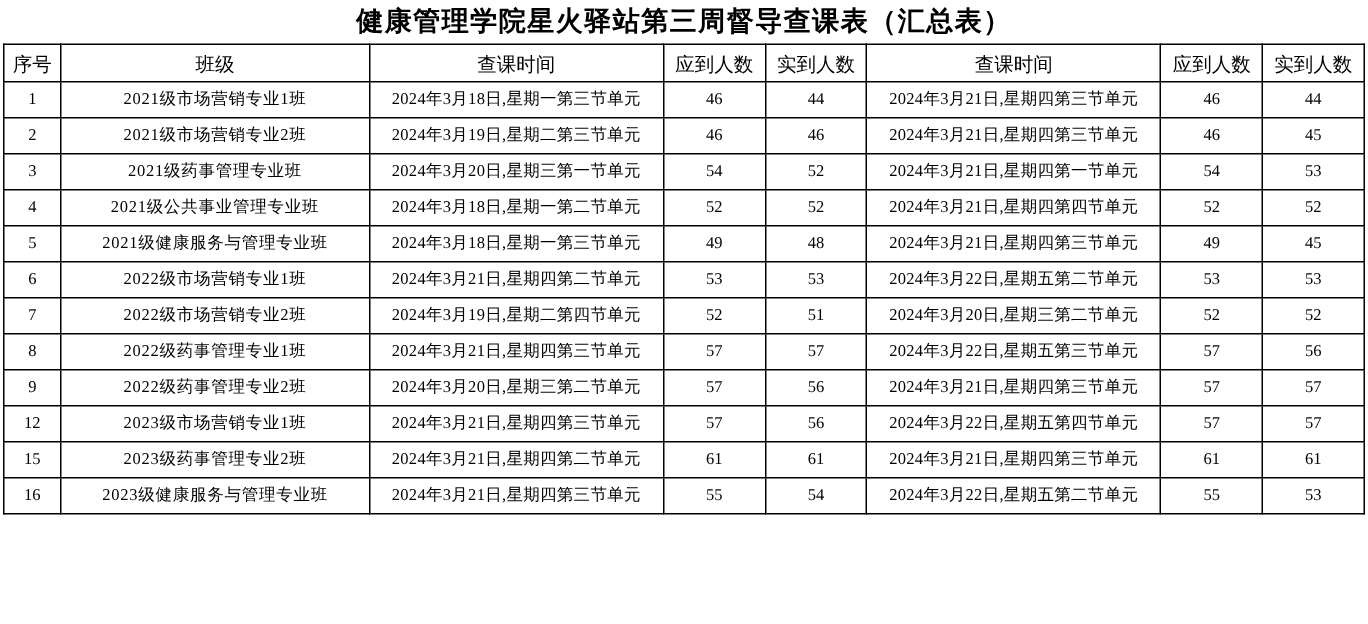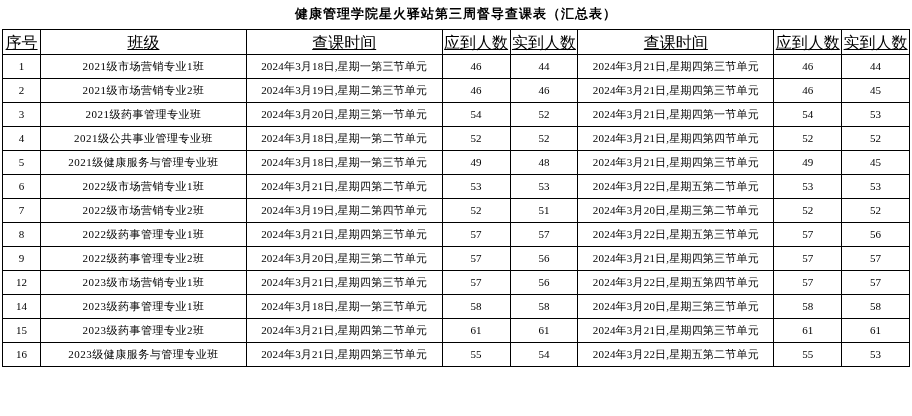--- a/index.html
+++ b/index.html
@@ -16,21 +16,21 @@
   }
   .page {
     width: 912px;
     height: 416px;
     position: relative;
     box-sizing: border-box;
     padding: 0;
   }
   .doc-title {
     text-align: center;
-    font-size: 13px;
+    font-size: 18px;
     font-weight: bold;
     letter-spacing: 1px;
     padding: 4px 0 5px 0;
     line-height: 20px;
     white-space: nowrap;
   }
   table.sheet {
     border-collapse: collapse;
     table-layout: fixed;
     width: 908px;
@@ -43,22 +43,21 @@
     line-height: 13px;
     text-align: center;
     vertical-align: middle;
     padding: 2px 1px;
     white-space: nowrap;
     overflow: hidden;
     font-weight: normal;
   }
   table.sheet thead th {
     height: 20px;
-    font-size: 16px;
-    text-decoration: underline;
+    font-size: 13px;
   }
   table.sheet tbody td {
     height: 19px;
   }
   
   col.c-idx    { width: 36px; }
   col.c-class  { width: 194px; }
   col.c-time   { width: 185px; }
   col.c-should { width: 64px; }
   col.c-actual { width: 64px; }
@@ -191,30 +190,20 @@
           <td class="num">12</td>
           <td class="cell-class">2023级市场营销专业1班</td>
           <td class="cell-time">2024年3月21日,星期四第三节单元</td>
           <td class="num">57</td>
           <td class="num">56</td>
           <td class="cell-time">2024年3月22日,星期五第四节单元</td>
           <td class="num">57</td>
           <td class="num">57</td>
         </tr>
         <tr>
-          <td class="num">14</td>
-          <td class="cell-class">2023级药事管理专业1班</td>
-          <td class="cell-time">2024年3月18日,星期一第三节单元</td>
-          <td class="num">58</td>
-          <td class="num">58</td>
-          <td class="cell-time">2024年3月20日,星期三第三节单元</td>
-          <td class="num">58</td>
-          <td class="num">58</td>
-        </tr>
-        <tr>
           <td class="num">15</td>
           <td class="cell-class">2023级药事管理专业2班</td>
           <td class="cell-time">2024年3月21日,星期四第二节单元</td>
           <td class="num">61</td>
           <td class="num">61</td>
           <td class="cell-time">2024年3月21日,星期四第三节单元</td>
           <td class="num">61</td>
           <td class="num">61</td>
         </tr>
         <tr>

